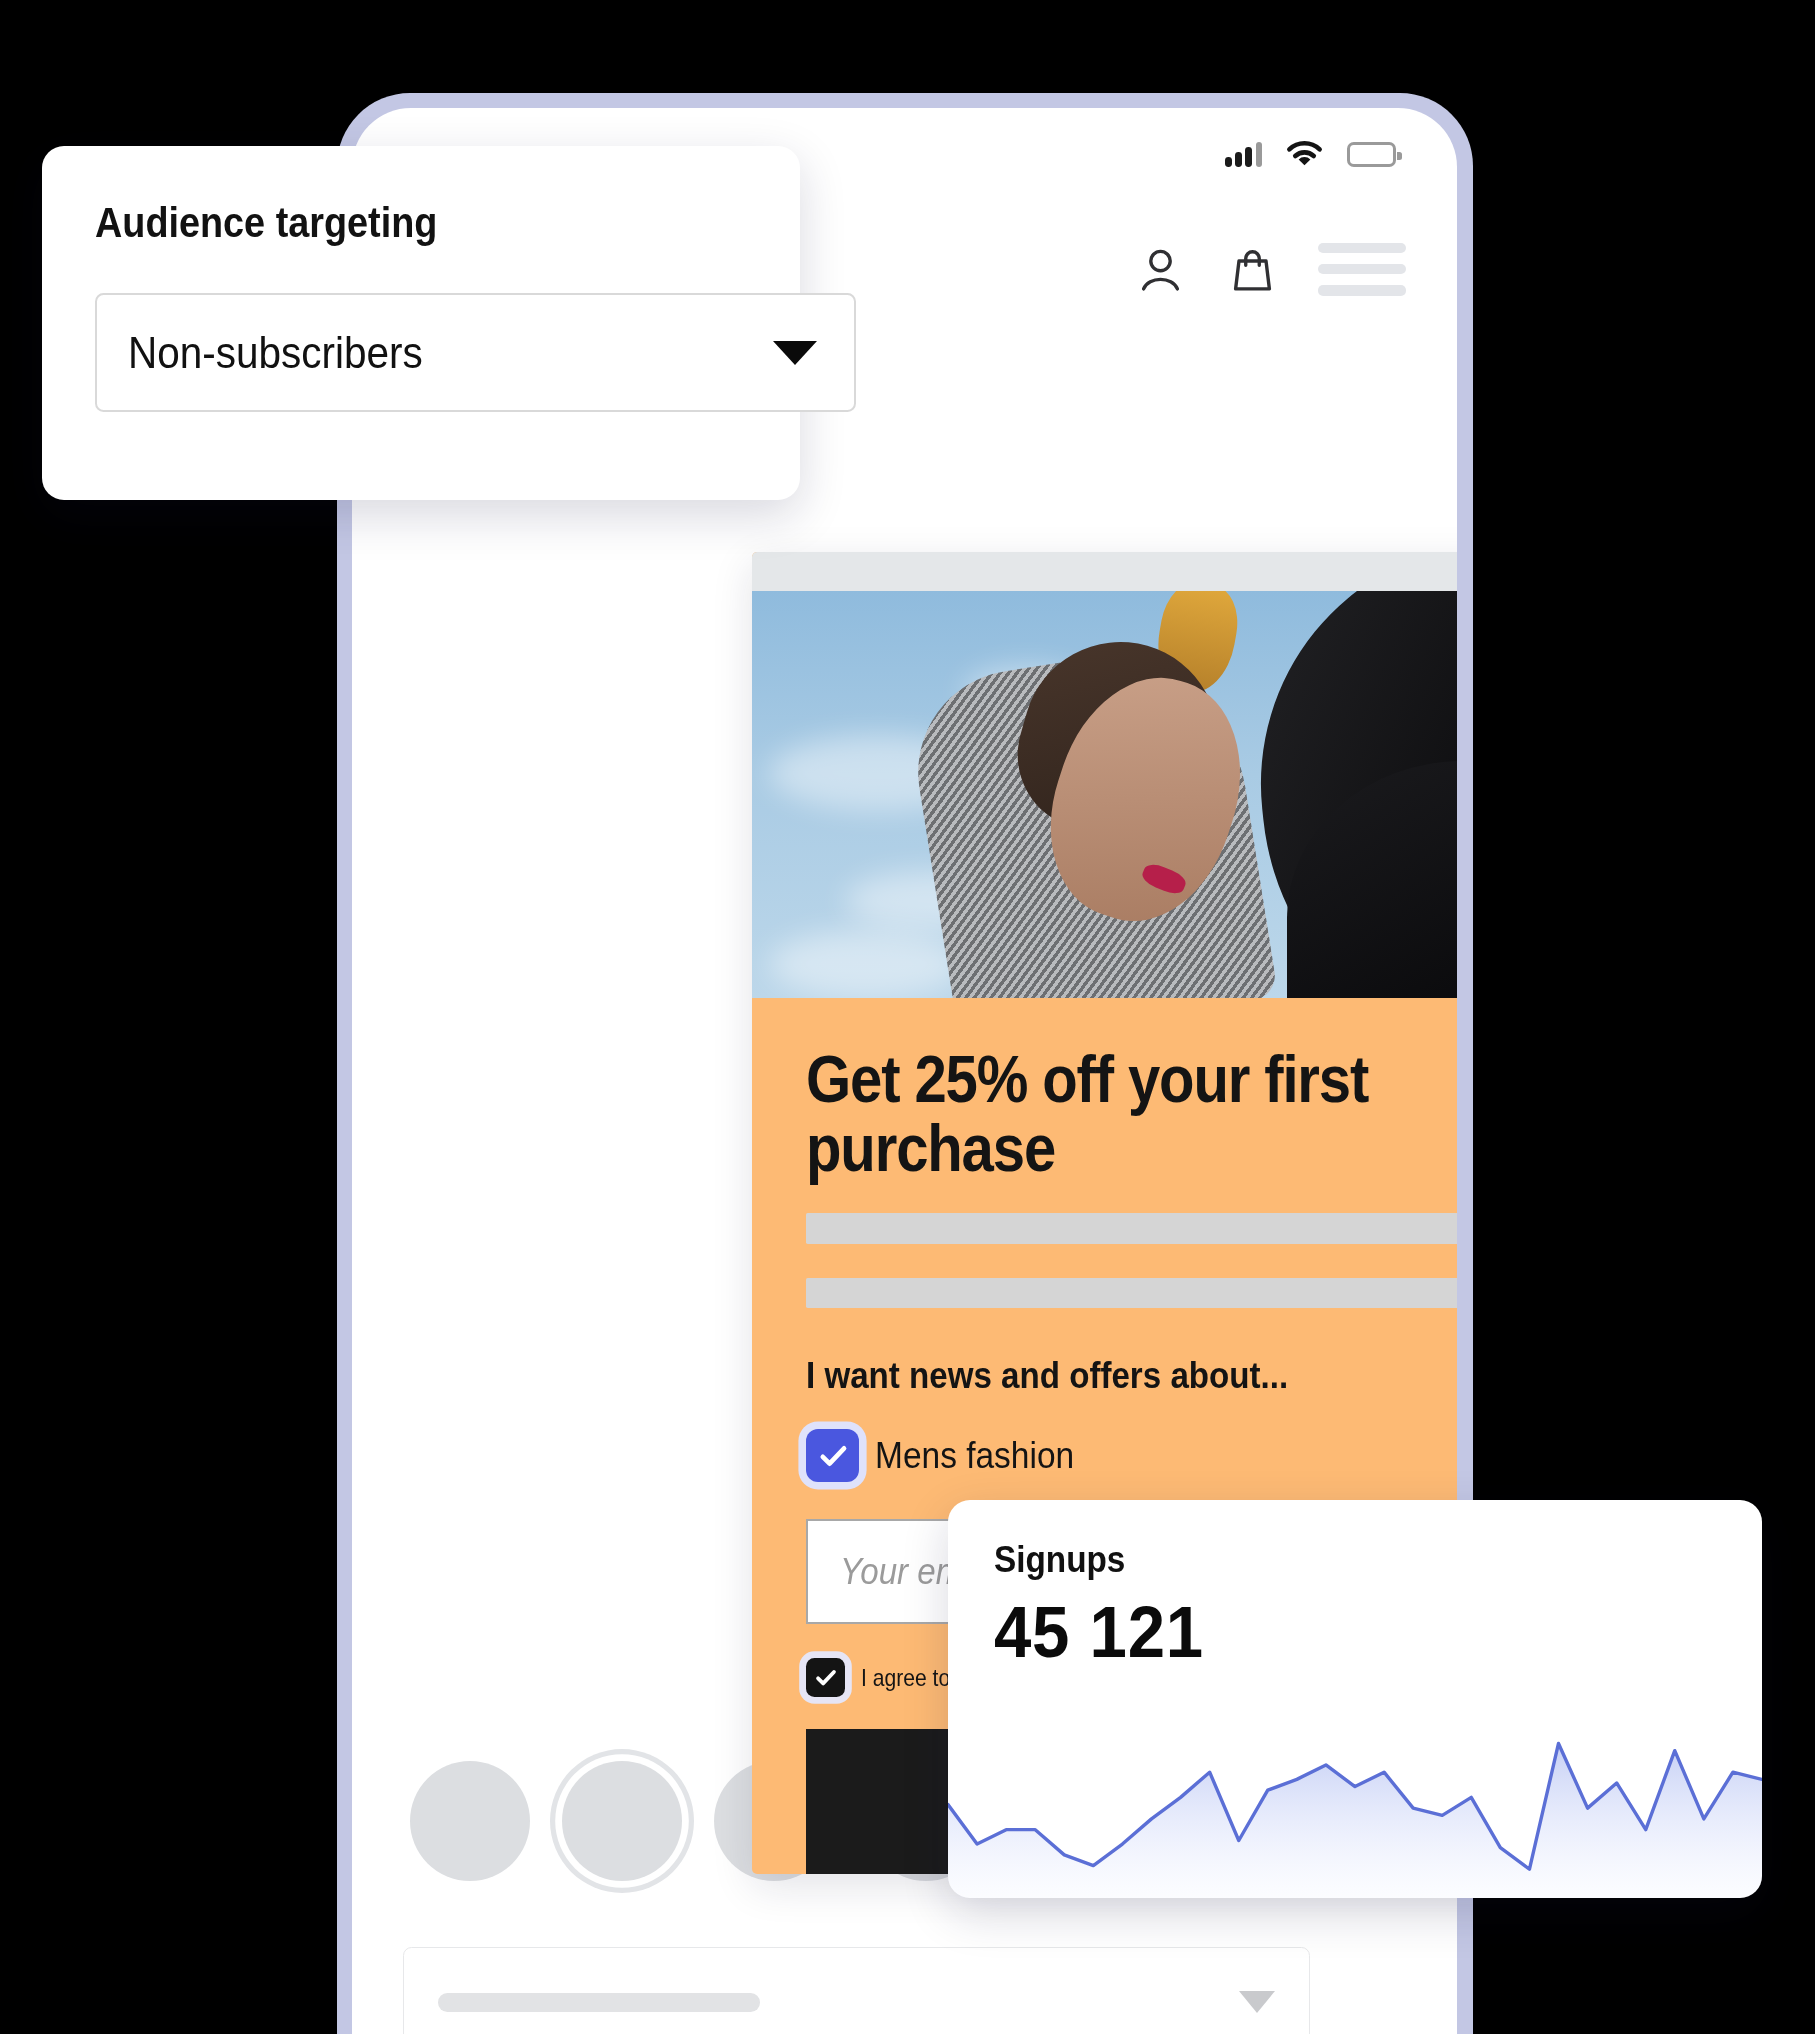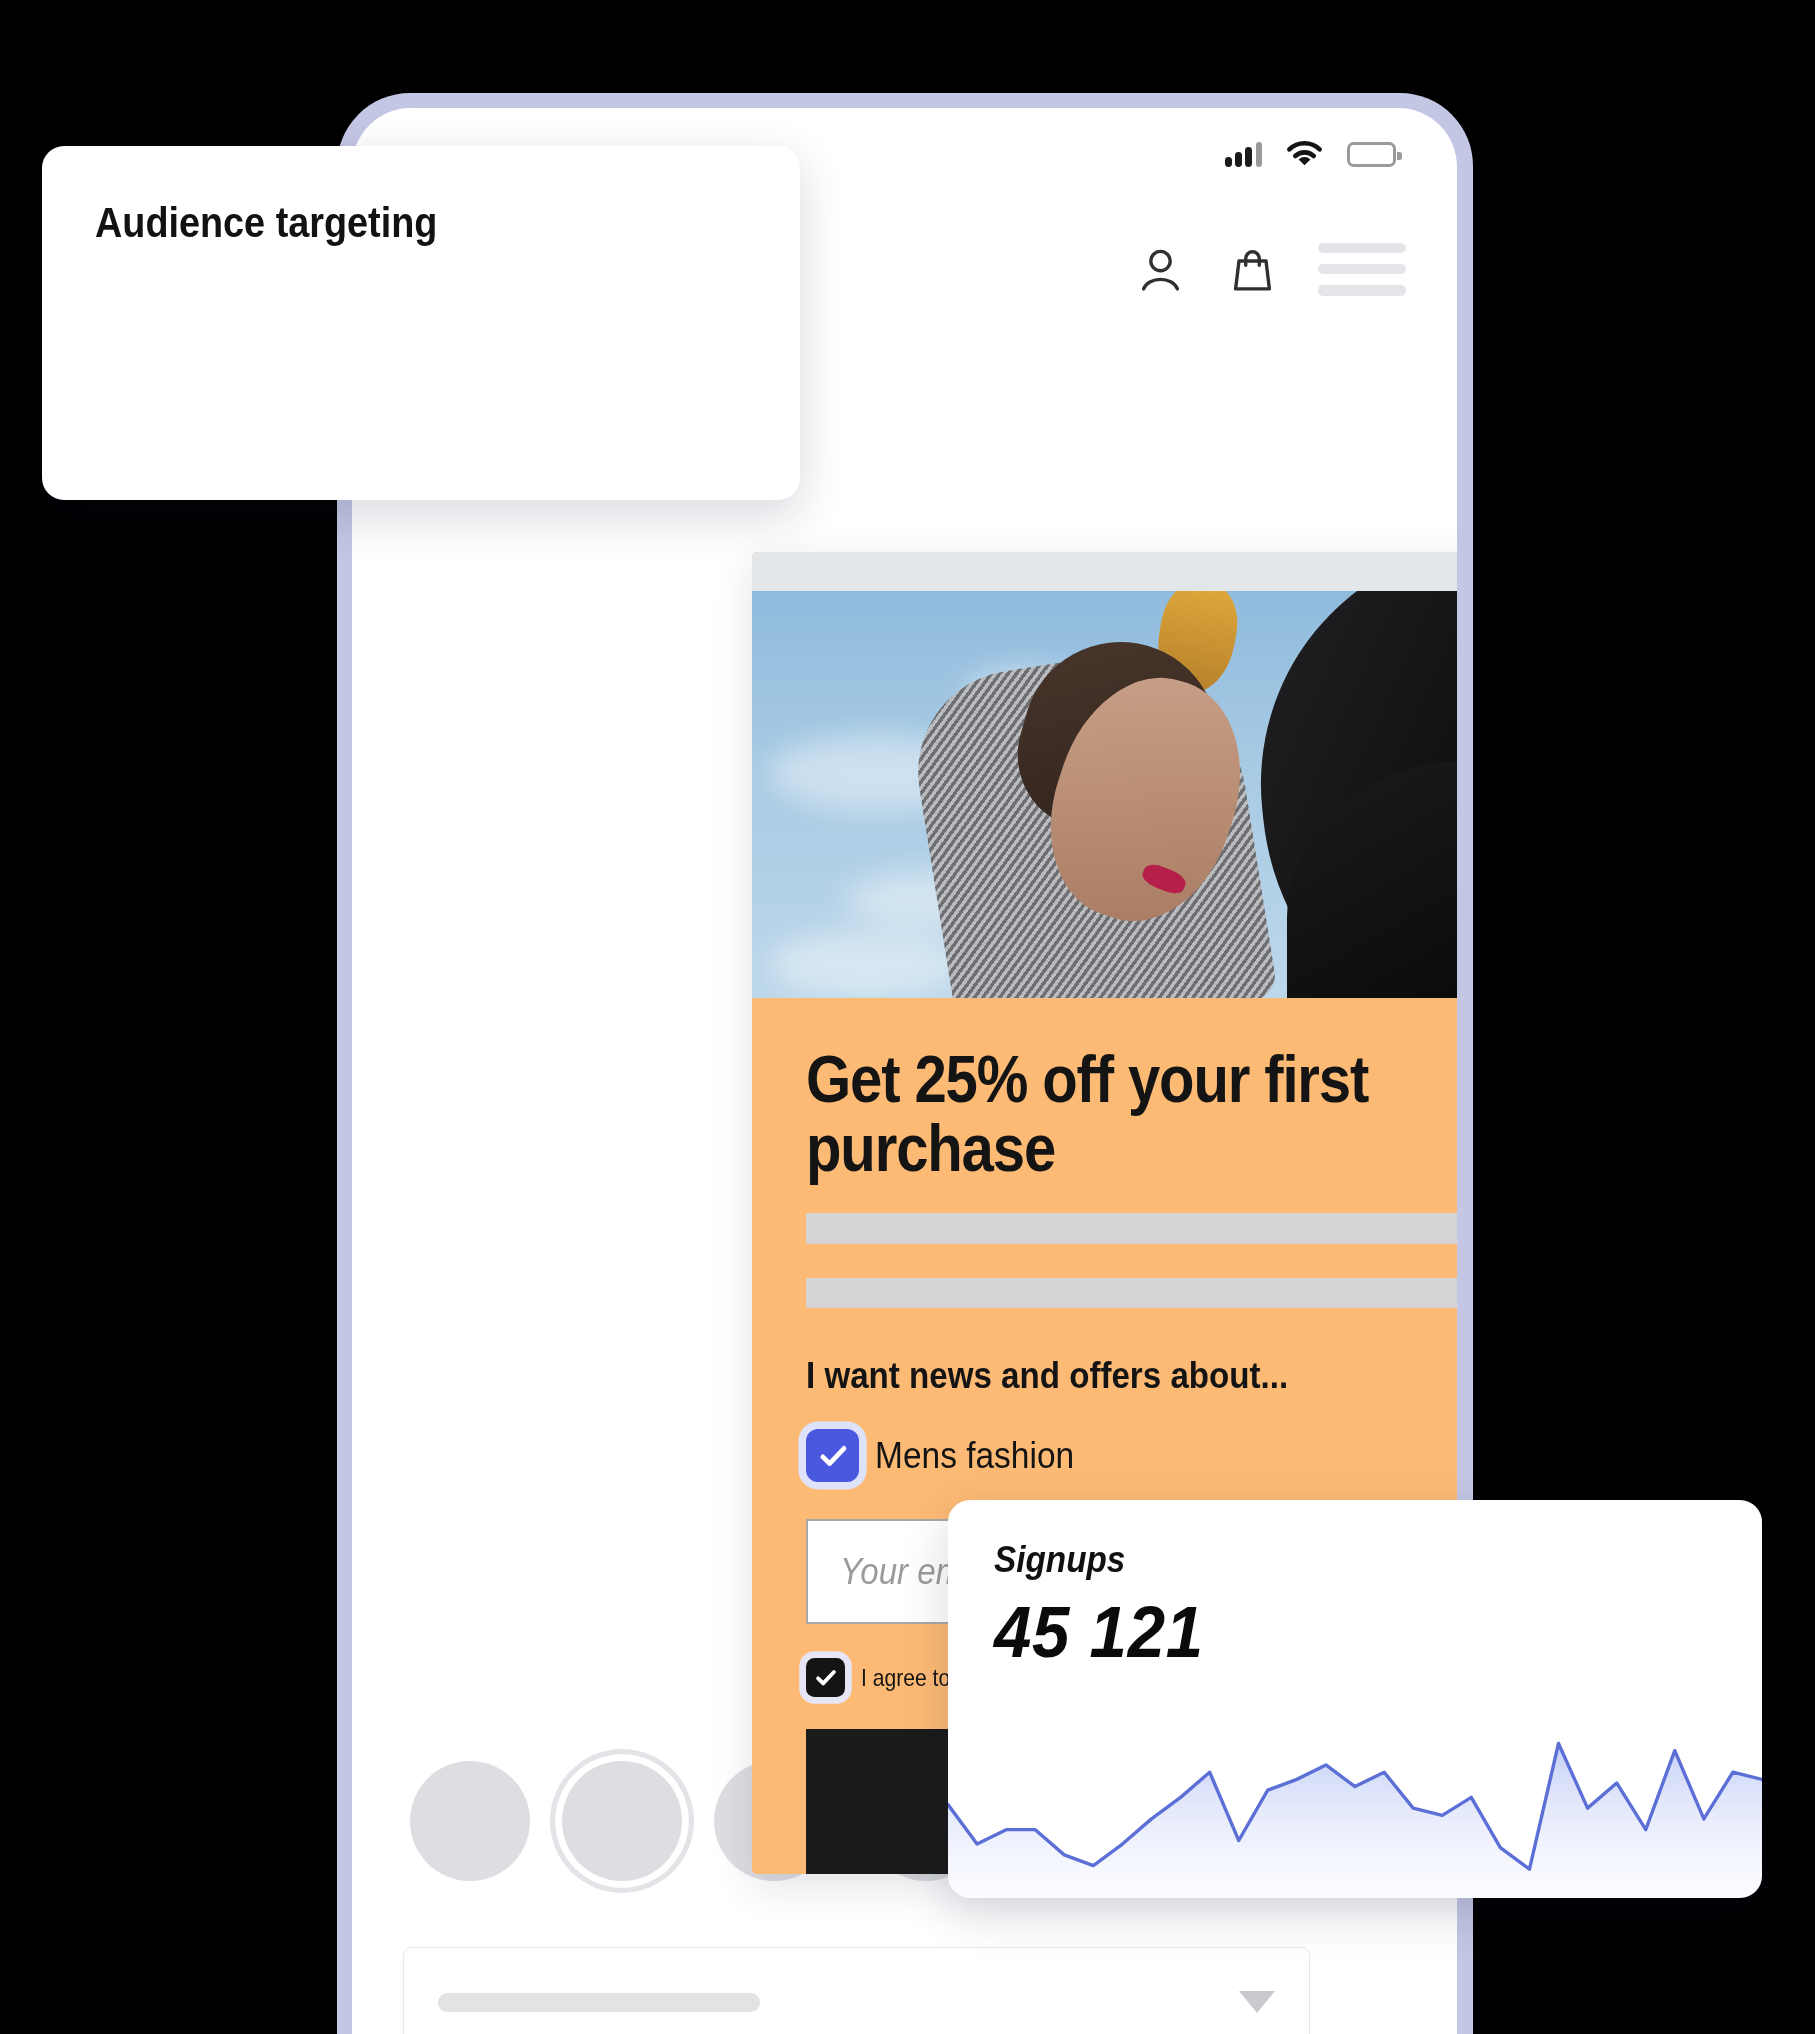--- a/index.html
+++ b/index.html
@@ -202,21 +202,21 @@
   .caret { width:0;height:0;border-left: 22px solid transparent;border-right: 22px solid transparent;border-top: 24px solid #0a0a0a; }
 
   
   .signups-card {
     position: absolute; left: 948px; top: 1500px;
     width: 814px; height: 398px;
     background:#fff; border-radius: 22px;
     box-shadow: 0 15.3px 47px rgba(18,20,60,.16);
     overflow: hidden; z-index: 14;
   }
-  .signups-inner { padding: 39px 22px 0 46px; font-style: italic; }
+  .signups-inner { padding: 39px 22px 0 46px; }
   .signups-title { font-weight: 700; font-size: 37px; color:#111; transform: scaleX(.9); transform-origin:left center; margin-bottom: 8.5px; }
   .signups-value { font-weight: 700; font-size: 73px; color:#0b0b0b; letter-spacing: 0.8px; transform: scaleX(.92); transform-origin:left center; }
   .spark { position:absolute; left: 0; right: 0; bottom: 0; height: 195px; }
   .spark svg { display:block; width: 100%; height: 100%; }
 </style>
 </head>
 <body>
 
 <div class="stage">
 
@@ -332,20 +332,24 @@
             <span class="cta-label">SUBSCRIBE TO UNL</span>
           </div>
         </div>
       </div>
 
     </div>
   </div>
 
   <div class="audience-card">
     <div class="audience-title">Audience targeting</div>
+    <div class="select">
+      <span class="select-value">Non-subscribers</span>
+      <span class="caret"></span>
+    </div>
   </div>
 
   <div class="signups-card">
     <div class="signups-inner">
       <div class="signups-title">Signups</div>
       <div class="signups-value">45 121</div>
     </div>
     <div class="spark">
       <svg viewBox="0 0 960 230" preserveAspectRatio="none">
         <defs>

